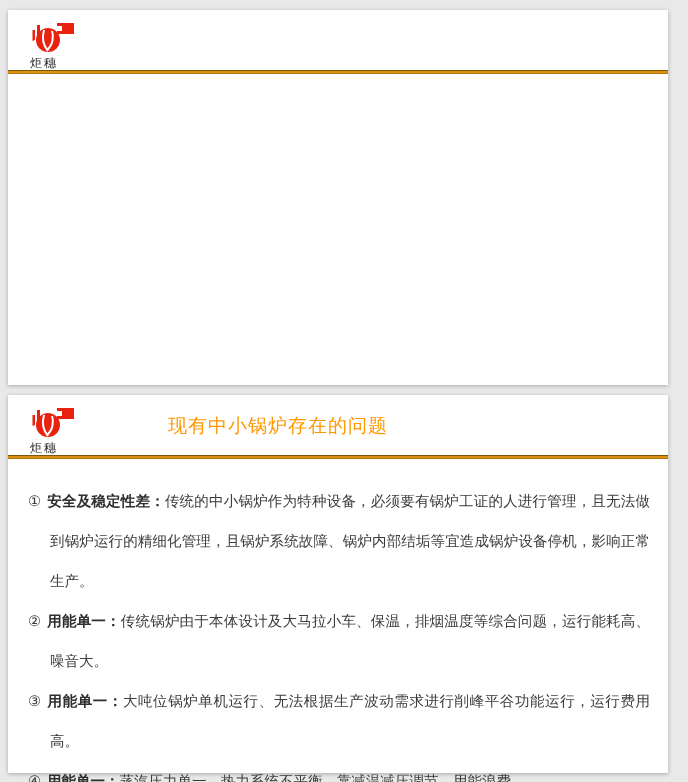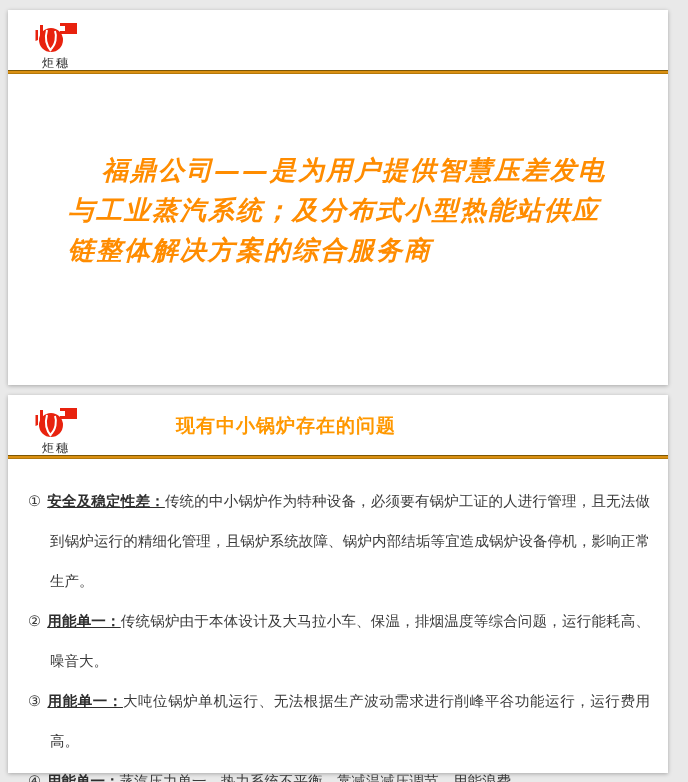--- a/index.html
+++ b/index.html
@@ -18,21 +18,21 @@
   .slide1{top:10px;height:375px;}
   .slide2{top:395px;height:378px;}
   .slide-header{
     position:relative;
     height:50px;
     padding-top:10px;
   }
   .logo{
     display:inline-block;
     margin-left:22px;
-    text-align:center;
+    text-align:left;
     width:52px;
     font-family:Liberation Serif, serif;
   }
   .brand-text{
     display:block;
     font-size:12px;
     color:#1c1c1c;
     letter-spacing:2px;
     line-height:12px;
     margin-top:-1px;
@@ -52,41 +52,41 @@
     font-style:italic;
     font-size:26px;
     line-height:40px;
     letter-spacing:2px;
     color:#ff8c00;
     text-indent:34px;
   }
   
   .slide-title{
     position:absolute;
-    left:168px;top:18px;
+    left:160px;top:18px;
     font-size:19px;
-    font-weight:bold;
+    font-weight:normal;
     color:#ff9800;
     letter-spacing:1px;
     white-space:nowrap;
   }
   .problem-list{
     padding:22px 18px 0 20px;
   }
   .problem-item{
     margin:0;
     padding-left:22px;
     text-indent:-22px;
     font-size:14.5px;
     line-height:40px;
     color:#3b3b3b;
     text-align:justify;
   }
   .problem-item .num{margin-right:6px;}
-  .problem-item b{color:#2e2e2e;text-decoration:underline;}
+  .problem-item b{color:#2e2e2e;}
 </style>
 </head>
 <body>
 
 <div class="page">
 
   <section class="slide slide1">
     <div class="slide-header">
       <div class="logo">
         <span>
@@ -98,21 +98,20 @@
             <path d="M22 11 C24 16 23 25 17 30" stroke="#ffffff" stroke-width="2" fill="none"></path>
             <rect x="27" y="3" width="17" height="11" fill="#e8220e"></rect>
             <rect x="27" y="6" width="5" height="5" fill="#ffffff"></rect>
           </svg>
         </span>
         <span class="brand-text">炬穗</span>
       </div>
     </div>
     <div class="gold-rule"></div>
 
-    <p class="tagline">福鼎公司——是为用户提供智慧压差发电与工业蒸汽系统；及分布式小型热能站供应链整体解决方案的综合服务商</p>
   </section>
 
   <section class="slide slide2">
     <div class="slide-header">
       <div class="logo">
         <span>
           <svg width="46" height="34" viewBox="0 0 46 34" aria-hidden="true">
             <path d="M7 5 L10 5 L10 22 L7 24 Z" fill="#e8220e"></path>
             <path d="M2.5 10 L5 10 L5 20 L2.5 21 Z" fill="#e8220e"></path>
             <circle cx="18" cy="20" r="12" fill="#e8220e"></circle>

